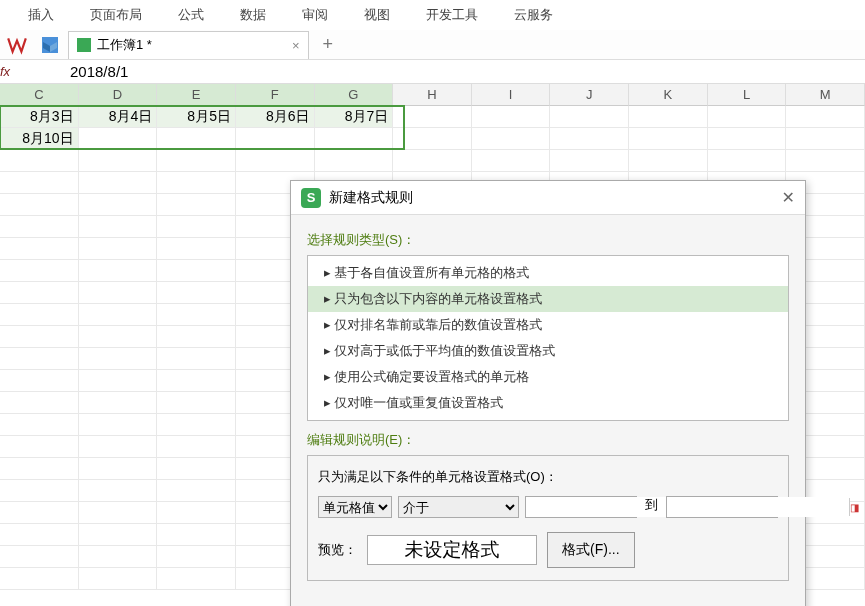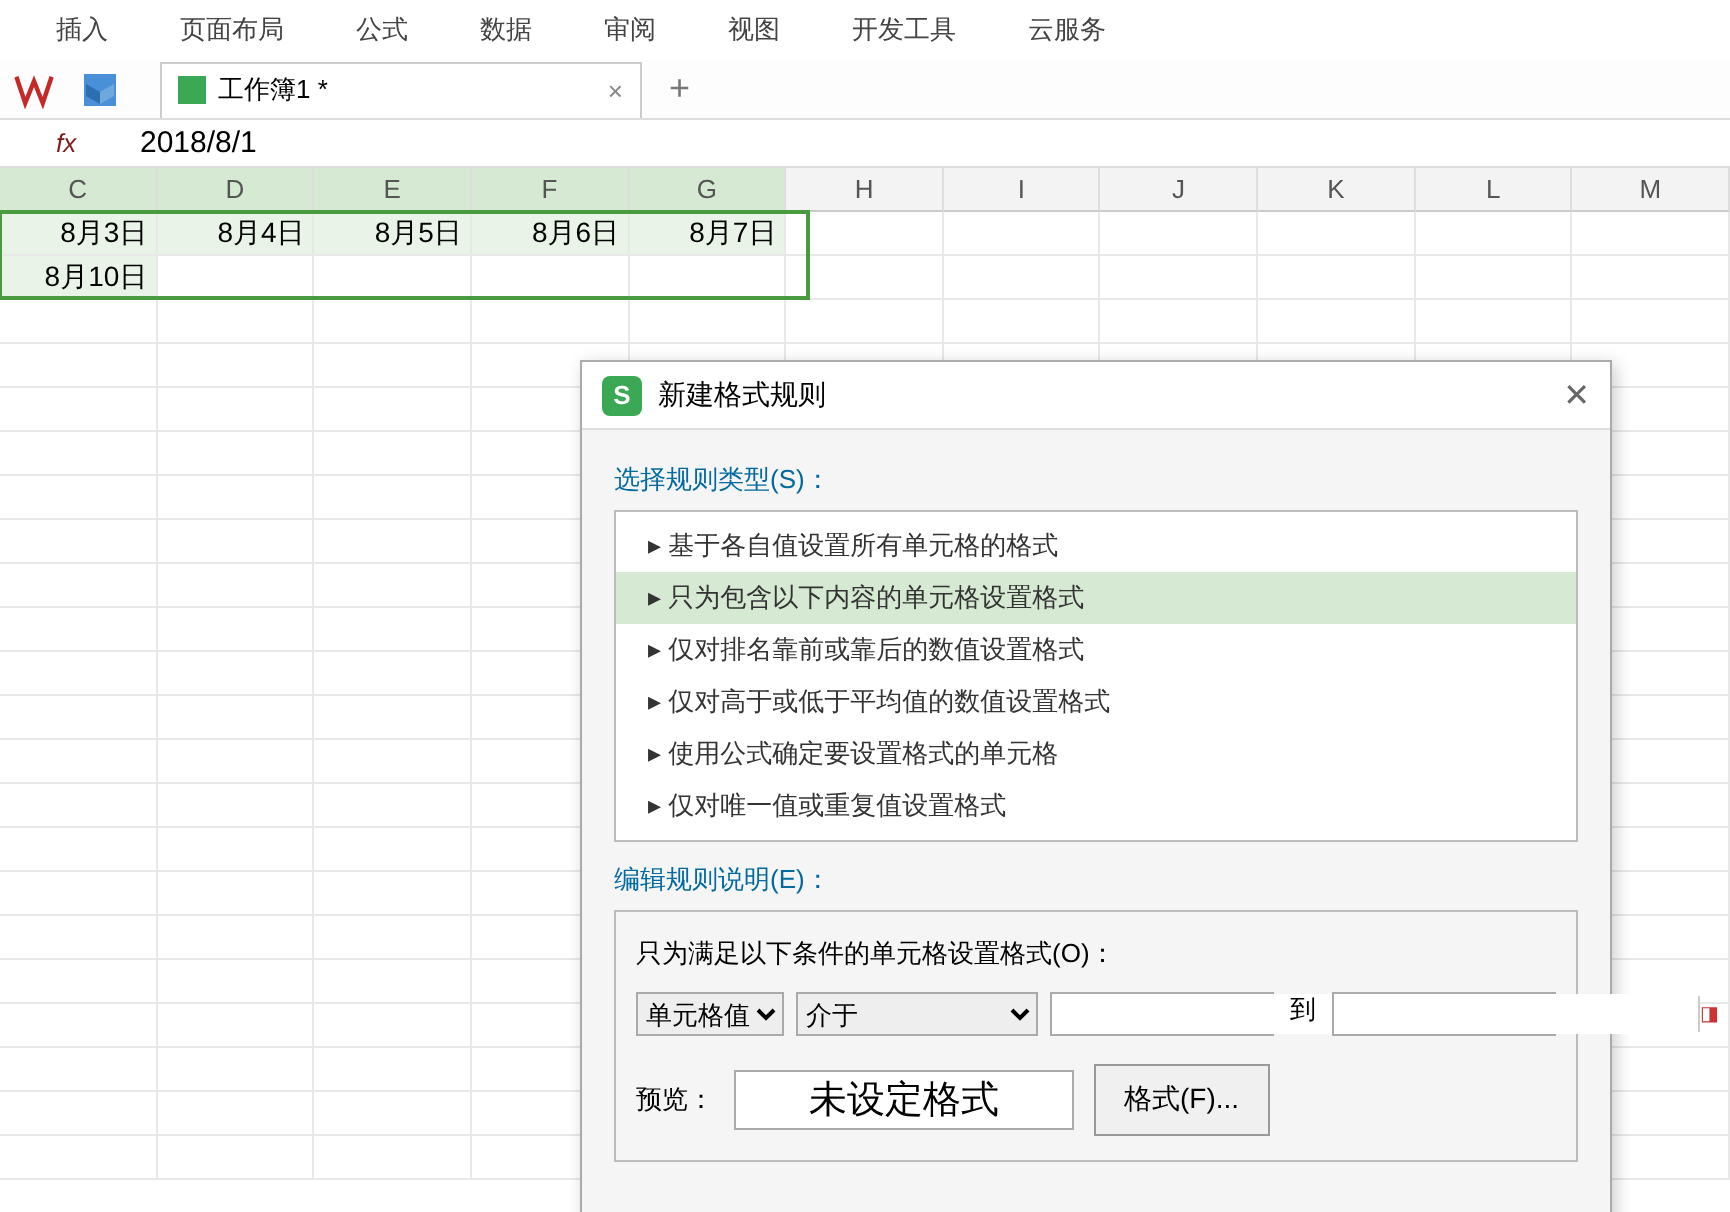--- a/index.html
+++ b/index.html
@@ -1,43 +1,43 @@
 <!DOCTYPE html>
 <html><head>
 <meta charset="utf-8">
 <style>
 *{box-sizing:border-box;margin:0;padding:0;font-family:"Microsoft YaHei",sans-serif;font-size:13px}
 body{background:#fff;width:865px;height:606px;overflow:hidden;position:relative}
 .menubar{display:flex;gap:36px;padding:6px 0 6px 28px;color:#444}
 .menubar span{cursor:default}
 .tabbar{display:flex;align-items:center;height:30px;border-bottom:1px solid #ddd;background:#fdfdfd}
 .logo{width:22px;height:22px;margin:0 8px 0 6px;display:inline-block}
-.tab{display:flex;align-items:center;height:28px;padding:0 8px;border:1px solid #ccc;border-bottom:none;background:#fff;margin-left:16px}
+.tab{display:flex;align-items:center;height:28px;padding:0 8px;border:1px solid #ccc;border-bottom:none;background:#fff;margin-left:4px}
 .tab .close{margin-left:140px;color:#888}
 .plus{margin-left:14px;font-size:18px;color:#777}
 .fxrow{display:flex;align-items:center;height:24px;border-bottom:1px solid #ddd}
-.fxlabel{width:64px;padding-left:28px;color:#7f1d1d;font-style:italic}
+.fxlabel{width:64px;color:#7f1d1d;font-style:italic}
 .fxval{padding-left:6px;font-size:15px}
 .sheet{position:relative}
 .colhead{display:flex;height:22px;background:#f3f3f3}
 .ch{width:81px;text-align:center;color:#555;border-right:1px solid #ddd;border-bottom:1px solid #ccc;line-height:22px}
 .ch.sel{background:#d6ead3}
 .rows{}
 .row{display:flex;height:22px}
 .cell{width:81px;border-right:1px solid #e8e8e8;border-bottom:1px solid #e8e8e8;text-align:right;padding-right:4px;line-height:21px;font-size:14px}
 .row.r1 .cell:nth-child(-n+5){background:#eaf3e8}
 .row.r2 .cell:first-child{background:#eaf3e8}
 .selbox{position:absolute;border:2px solid #4a9a3f;pointer-events:none}
 .dialog{position:absolute;left:290px;top:180px;width:516px;background:#f5f5f5;border:1px solid #aaa;box-shadow:2px 2px 8px rgba(0,0,0,.2)}
 .titlebar{display:flex;align-items:center;height:34px;padding:0 10px;background:#fff;border-bottom:1px solid #ddd}
 .titlebar .ticon{width:20px;height:20px;background:#3aa855;border-radius:4px;margin-right:8px;display:flex;align-items:center;justify-content:center;color:#fff;font-size:13px;font-weight:bold}
 .titlebar .ttl{flex:1;font-size:14px}
 .titlebar .x{color:#666;font-size:16px;cursor:pointer}
 .body{padding:12px 16px}
-.lbl{margin:4px 0 6px;color:#0369a1}
+.lbl{margin:4px 0 6px;color:#4d7c0f}
 .rulelist{border:1px solid #bbb;background:#fff;padding:4px 0;margin-bottom:10px}
 .ritem{padding:4px 8px 4px 16px;color:#333;cursor:default}
 .ritem.sel{background:#d6ead3}
 .fieldset{border:1px solid #bbb;padding:12px 10px;background:#f5f5f5}
 .fldlabel{font-weight:normal;margin-bottom:10px}
 .condrow{display:flex;gap:6px;margin-bottom:14px}
 select{height:22px;border:1px solid #aaa;background:#eee;font-size:13px}
 .tinbox{display:flex;align-items:center;border:1px solid #aaa;background:#fff;height:22px;width:112px}
 .tinbox input{border:none;flex:1;height:20px;padding:0 3px;font-size:13px;outline:none}
 .pick{width:18px;height:18px;border-left:1px solid #ccc;display:flex;align-items:center;justify-content:center;color:#c33;font-size:10px}

